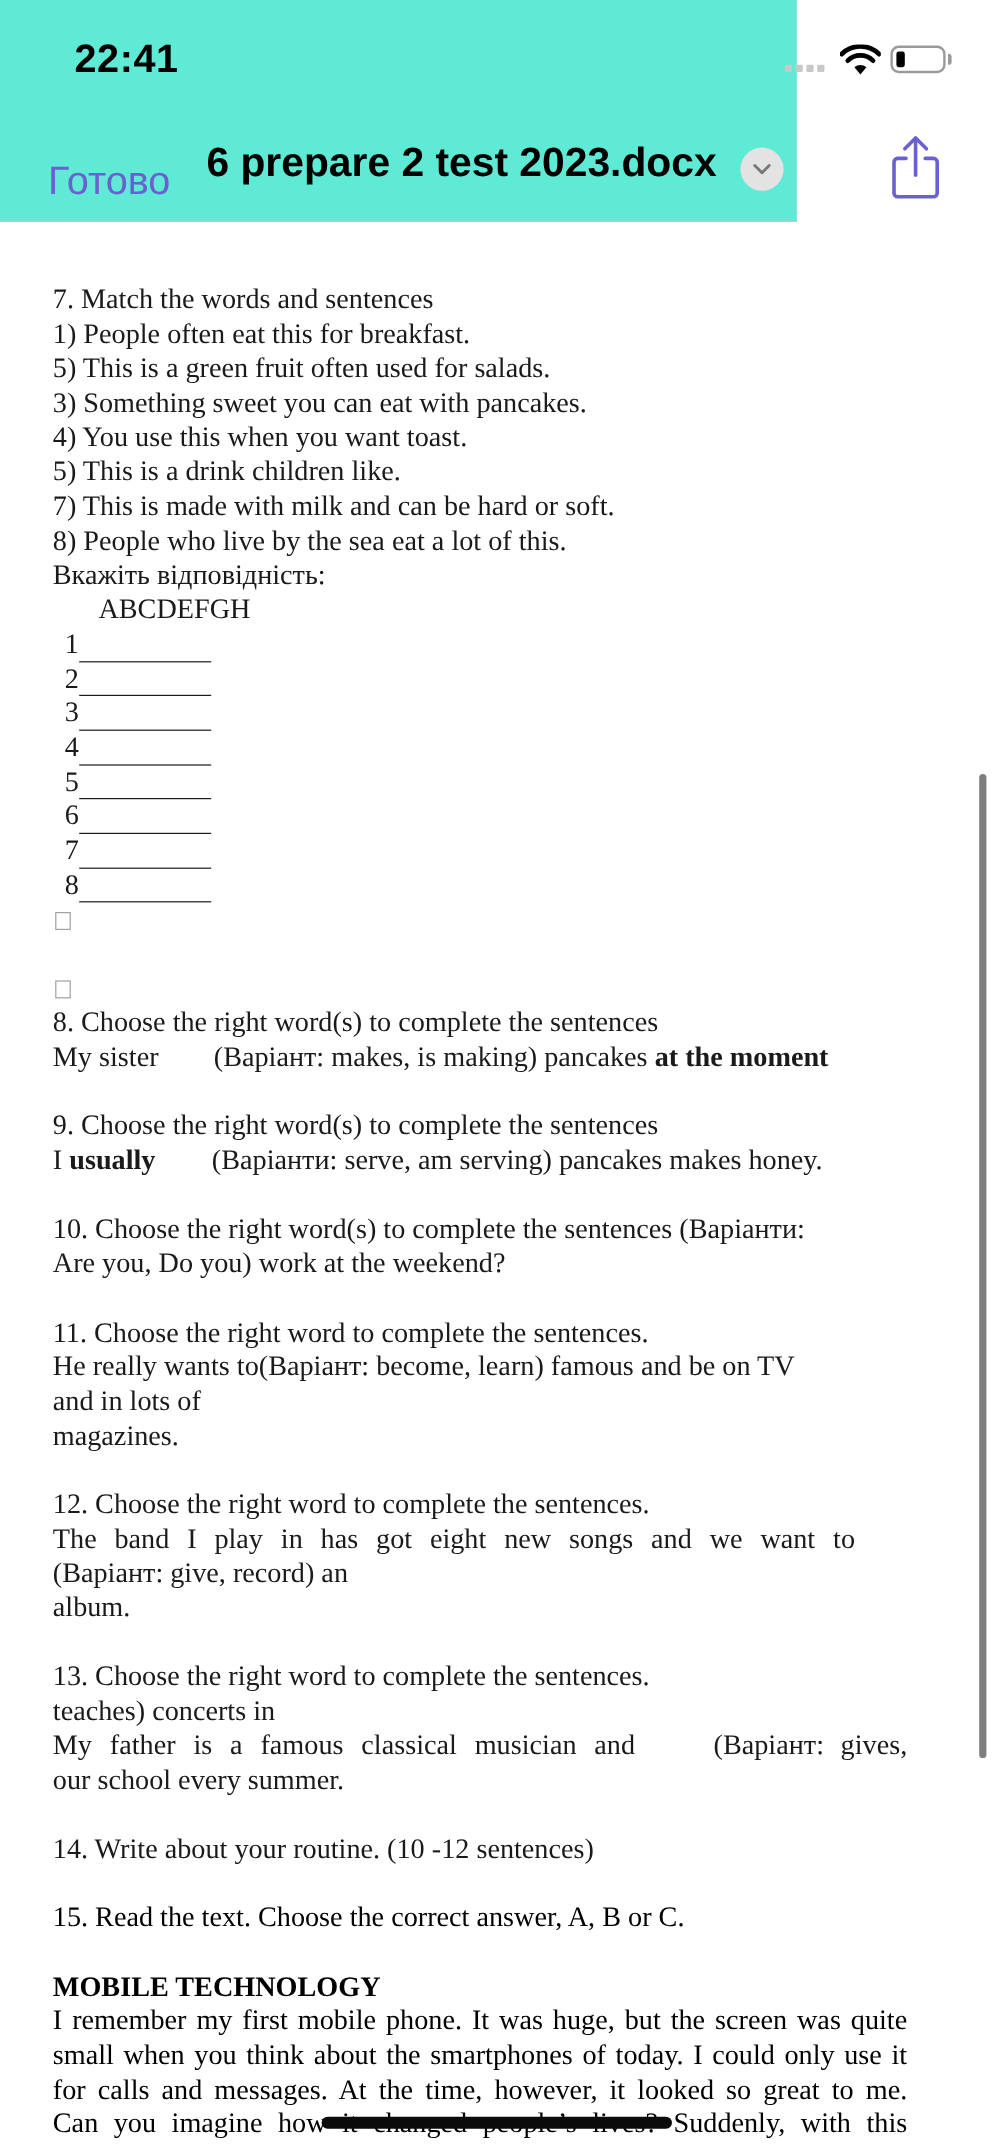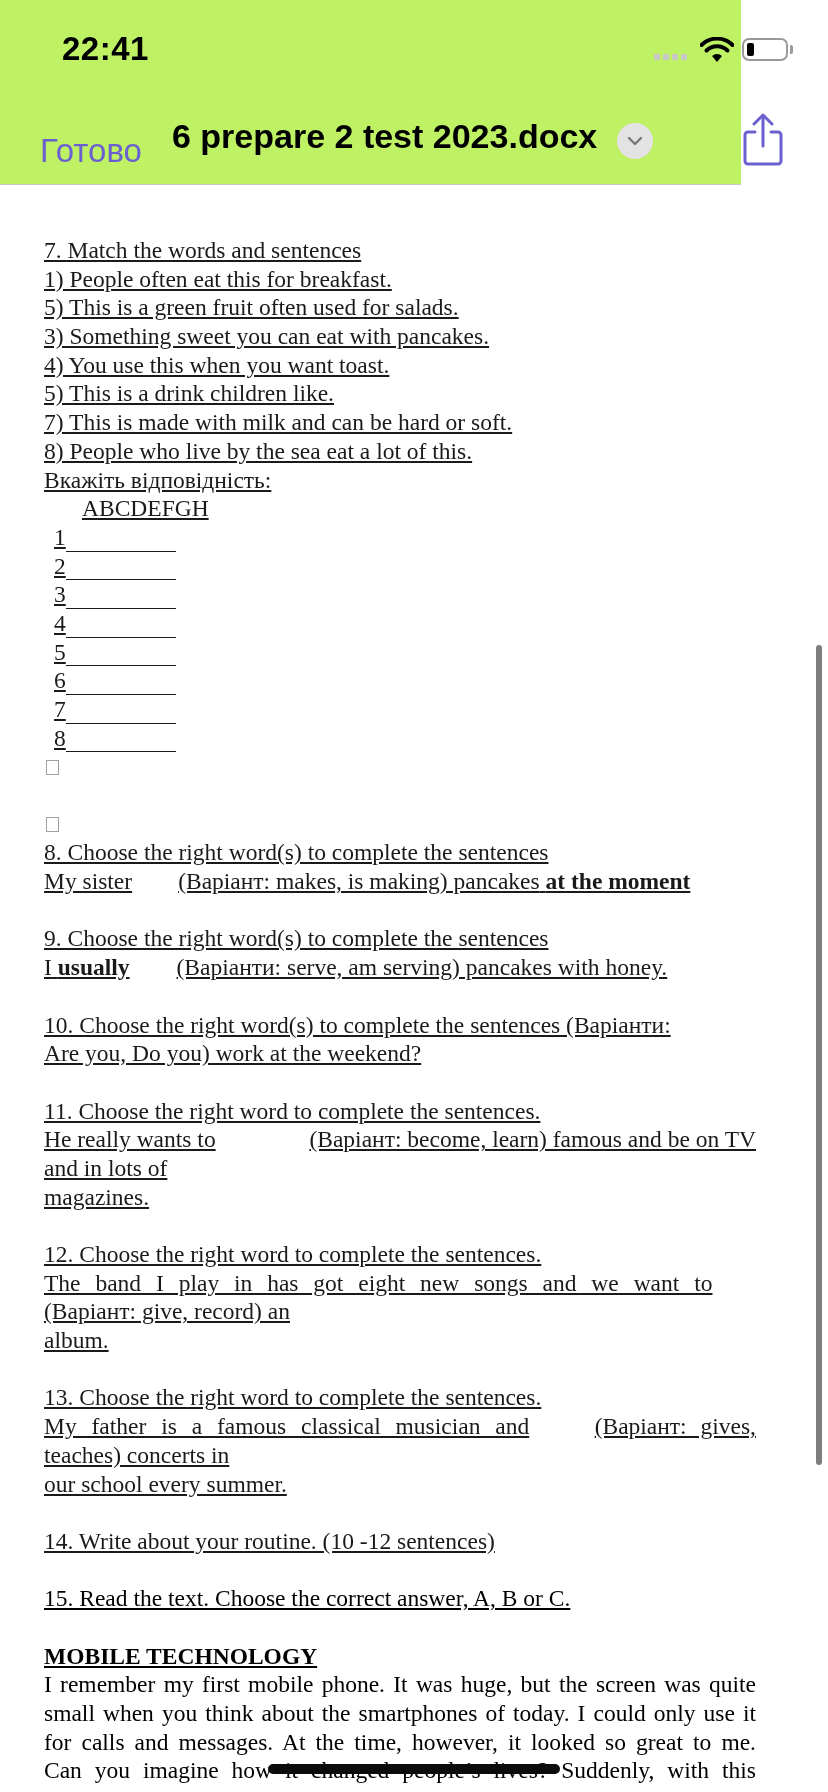--- a/index.html
+++ b/index.html
@@ -1,34 +1,34 @@
 <!DOCTYPE html>
 <html><head>
 <meta charset="utf-8">
 <style>
   * { box-sizing: border-box; margin: 0; padding: 0; }
   html, body { width: 828px; height: 1792px; overflow: hidden; background: #ffffff; }
   body { position: relative; font-family: "Liberation Sans", sans-serif; }
 
-  .topbar { position: absolute; left: 0; top: 0; width: 741px; height: 185px; background: #bef264; border-bottom: 1.5px solid #c6c6c8; }
+  .topbar { position: absolute; left: 0; top: 0; width: 664px; height: 185px; background: #5eead4; border-bottom: 1.5px solid #c6c6c8; }
   .time { position: absolute; left: 62px; top: 30px; font-size: 33px; font-weight: bold; color: #000; letter-spacing: 0.5px; font-family: "Liberation Sans", sans-serif; }
   .signal { position: absolute; left: 654px; top: 54px; display: flex; gap: 3px; }
   .signal span { width: 6px; height: 6px; background: #c8c8c8; border-radius: 1px; }
   .wifi { position: absolute; left: 700px; top: 37px; width: 34px; height: 26px; }
   .battery { position: absolute; left: 742px; top: 38px; width: 46px; height: 23px; border: 2px solid #9a9a9a; border-radius: 7px; }
   .battery .fill { position: absolute; left: 3px; top: 3px; bottom: 3px; background: #000; border-radius: 2px; }
   .battery-tip { position: absolute; left: 790px; top: 45px; width: 3px; height: 9px; background: #9a9a9a; border-radius: 0 2px 2px 0; }
 
   .done-btn { position: absolute; left: 40px; top: 119px; font-size: 33px; color: #6a60cf; font-family: "Liberation Sans", sans-serif; cursor: pointer; margin-top: 13px; }
   .doc-title { position: absolute; left: 172px; top: 117px; font-size: 34px; font-weight: bold; color: #000; font-family: "Liberation Sans", sans-serif; white-space: nowrap; }
   .title-chevron { position: absolute; left: 617px; top: 123px; width: 36px; height: 36px; border-radius: 50%; background: #e3e3e3; display: flex; align-items: center; justify-content: center; cursor: pointer; }
   .share-btn { position: absolute; left: 740px; top: 112px; width: 46px; height: 56px; cursor: pointer; }
 
   .page { position: absolute; left: 44px; top: 236px; width: 720px; font-family: "Liberation Serif", serif; font-size: 23.5px; color: #1a1a1a; line-height: 28.7px; }
-  .line { white-space: nowrap; height: 28.7px; text-decoration: underline; }
+  .line { white-space: nowrap; height: 28.7px; }
   .gap { height: 28.7px; }
   .indent1 { padding-left: 38px; }
   .ans-row { padding-left: 10px; display: flex; align-items: flex-end; }
   .ans-line { display: inline-block; width: 110px; border-bottom: 1.5px solid #1a1a1a; height: 22px; margin-left: 0px; }
   .tiny-box { width: 13px; height: 15px; border: 1px solid #a0a0a0; margin: 8px 0 6px 2px; }
   .justify-full { text-align: justify; text-align-last: justify; white-space: normal; width: 712px; height: 28.7px; }
   .centered { text-align: left; font-weight: bold; width: 712px; }
   .soft { color: #000000; }
   .b { font-weight: bold; }
 
@@ -120,48 +120,48 @@
 
   <div class="tiny-box"></div>
   <div style="height:28px"></div>
   <div class="tiny-box"></div>
 
   <div class="line">8. Choose the right word(s) to complete the sentences</div>
   <div class="line"><span>My sister</span><span style="display:inline-block;width:46px"></span><span>(Варіант: makes, is making) pancakes</span> <span class="b">at the moment</span></div>
   <div class="gap"></div>
 
   <div class="line">9. Choose the right word(s) to complete the sentences</div>
-  <div class="line"><span>I</span> <span class="b">usually</span><span style="display:inline-block;width:47px"></span><span>(Варіанти: serve, am serving) pancakes with honey.</span></div>
+  <div class="line"><span>I</span> <span class="b">usually</span><span style="display:inline-block;width:47px"></span><span>(Варіанти: serve, am serving) pancakes makes honey.</span></div>
   <div class="gap"></div>
 
   <div class="line">10. Choose the right word(s) to complete the sentences (Варіанти:</div>
   <div class="line">Are you, Do you) work at the weekend?</div>
   <div class="gap"></div>
 
   <div class="line">11. Choose the right word to complete the sentences.</div>
-  <div class="line" style="display:flex;justify-content:space-between;width:712px">
+  <div class="line" style="display:flex;width:712px">
       <span>He really wants to</span>
       <span>(Варіант: become, learn) famous and be on TV</span>
     </div>
   <div class="line">and in lots of</div>
   <div class="line">magazines.</div>
   <div class="gap"></div>
 
   <div class="line">12. Choose the right word to complete the sentences.</div>
   <div class="line" style="word-spacing:9px">The band I play in has got eight new songs and we want to</div>
   <div class="line">(Варіант: give, record) an</div>
   <div class="line">album.</div>
   <div class="gap"></div>
 
   <div class="line">13. Choose the right word to complete the sentences.</div>
+  <div class="line">teaches) concerts in</div>
   <div class="line" style="display:flex;justify-content:space-between;width:712px">
       <span style="word-spacing:9px">My father is a famous classical musician and</span>
       <span style="word-spacing:8px">(Варіант: gives,</span>
     </div>
-  <div class="line">teaches) concerts in</div>
   <div class="line">our school every summer.</div>
   <div class="gap"></div>
 
   <div class="line">14. Write about your routine. (10 -12 sentences)</div>
   <div class="gap"></div>
 
   <div class="line soft">15. Read the text. Choose the correct answer, A, B or C.</div>
   <div class="gap"></div>
   <div class="line centered soft">MOBILE TECHNOLOGY</div>
   <div class="justify-full soft">I remember my first mobile phone. It was huge, but the screen was quite</div>

